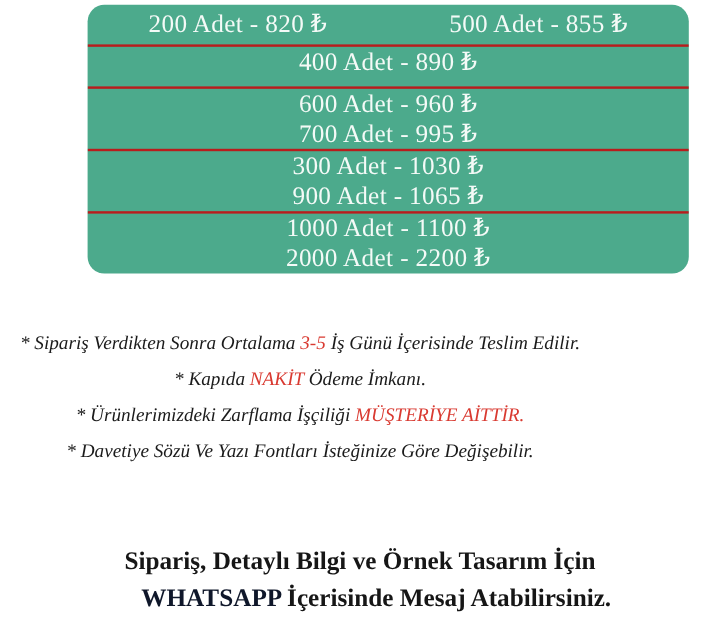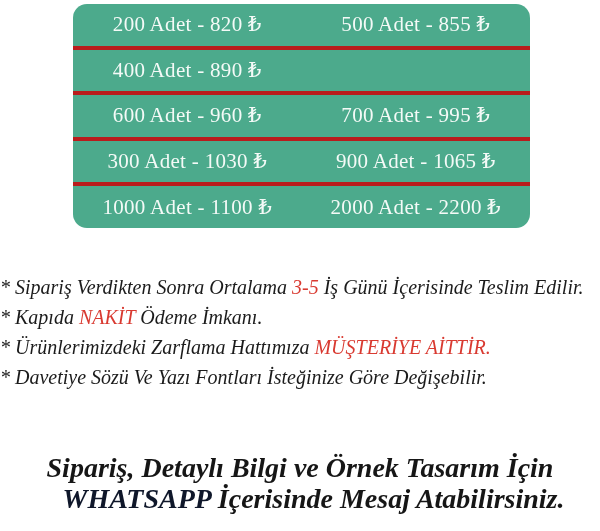--- a/index.html
+++ b/index.html
@@ -12,66 +12,67 @@
   .page {
     position: relative;
     width: 600px; height: 531px;
     background: #ffffff;
   }
 
   
   .price-table {
     position: absolute;
     left: 73px; top: 4px;
-    width: 457px; height: 224px;
+    width: 501px; height: 224px;
     background: #4caa8c;
     border-radius: 14px;
     display: flex;
     flex-direction: column;
     overflow: hidden;
   }
   .price-row {
     flex: 1;
     display: flex;
     align-items: center;
   }
   .price-row + .price-row {
-    border-top: 4px solid #b91c1c;
+    border-top: 2px solid #b91c1c;
+    flex-direction: column;
   }
   .price-cell {
     width: 50%;
     text-align: center;
     color: #f4faf7;
     font-size: 21px;
     letter-spacing: 0.3px;
     white-space: nowrap;
   }
 
   
   .notes {
     position: absolute;
     left: 0; top: 272px;
     width: 500px;
+    text-align: center;
     font-style: italic;
-    font-size: 20px;
+    font-size: 16px;
     line-height: 30px;
     color: #1b1b1b;
     white-space: nowrap;
   }
   .note-highlight { color: #d93a31; }
 
   
   .footer {
     position: absolute;
     left: 0; top: 452px;
     width: 600px;
     text-align: center;
-    font-style: italic;
     font-weight: 600;
-    font-size: 28px;
+    font-size: 21px;
     line-height: 31px;
     color: #161616;
     white-space: nowrap;
   }
   .whatsapp-highlight { color: #0f172a; margin-left: 27px; }
 </style>
 </head>
 <body>
 
 <div class="page">
@@ -94,21 +95,21 @@
     </div>
     <div class="price-row">
       <div class="price-cell">1000 Adet - 1100 ₺</div>
       <div class="price-cell">2000 Adet - 2200 ₺</div>
     </div>
   </div>
 
   <div class="notes">
     <div class="note-line"><span>* Sipariş Verdikten Sonra Ortalama </span><span class="note-highlight">3-5</span><span> İş Günü İçerisinde Teslim Edilir.</span></div>
     <div class="note-line"><span>* Kapıda </span><span class="note-highlight">NAKİT</span><span> Ödeme İmkanı.</span></div>
-    <div class="note-line"><span>* Ürünlerimizdeki Zarflama Hattımıza </span><span class="note-highlight">MÜŞTERİYE AİTTİR.</span><span></span></div>
+    <div class="note-line"><span>* Ürünlerimizdeki Zarflama İşçiliği </span><span class="note-highlight">MÜŞTERİYE AİTTİR.</span><span></span></div>
     <div class="note-line"><span>* Davetiye Sözü Ve Yazı Fontları İsteğinize Göre Değişebilir.</span><span class="note-highlight"></span><span></span></div>
   </div>
 
   <div class="footer">
     <div>Sipariş, Detaylı Bilgi ve Örnek Tasarım İçin</div>
     <div><span class="whatsapp-highlight">WHATSAPP</span><span> İçerisinde Mesaj Atabilirsiniz.</span></div>
   </div>
 
 </div>
 

